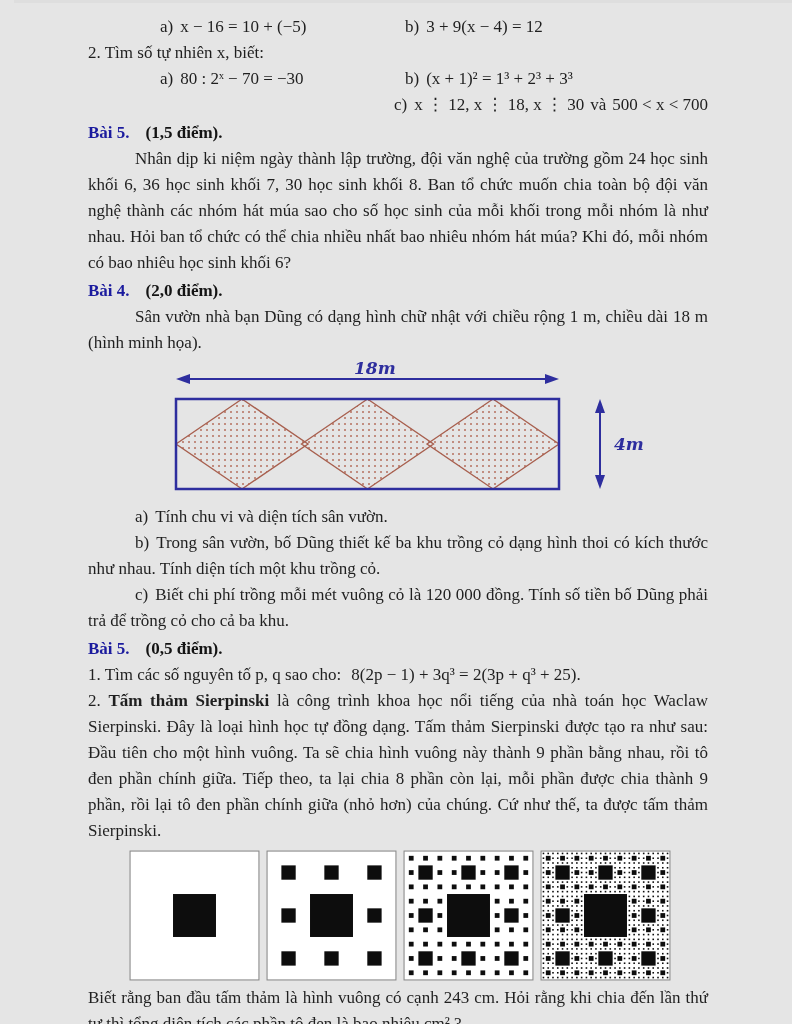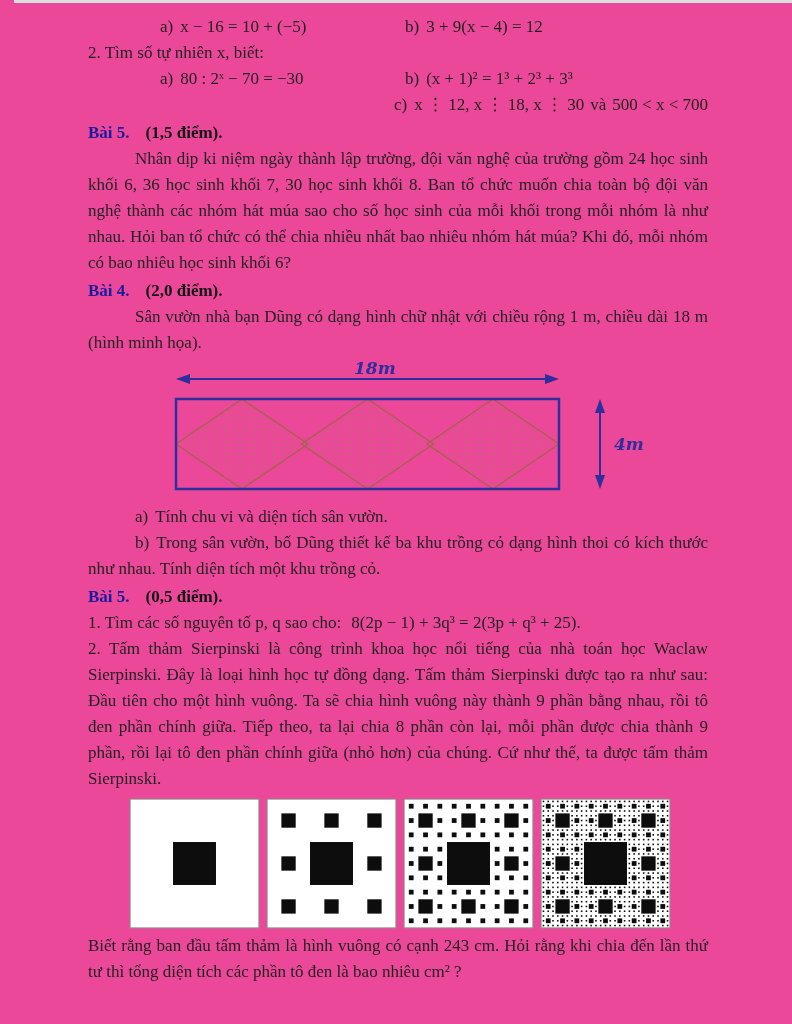--- a/index.html
+++ b/index.html
@@ -1,19 +1,19 @@
 <!DOCTYPE html>
 <html><head>
 <meta charset="utf-8">
 <style>
   html,body{margin:0;padding:0;background:#ffffff;}
   .page{
     position:relative;
     width:792px;height:1024px;
-    background:#ec4899;
+    background:#e5e5e5;
     overflow:hidden;
     font-family:"Liberation Serif","DejaVu Serif",serif;
     font-size:17px;
     color:#1f1f1f;
     line-height:26px;
   }
   .scan-edge{position:absolute;top:0;left:14px;right:0;height:3px;background:#dedede;}
   .content{position:absolute;left:88px;top:14px;width:620px;}
 
   .eqrow{display:flex;}
@@ -24,21 +24,21 @@
   .indent-item{margin-left:72px;text-align:right;}
   .conn{margin:0 6px;}
 
   p{margin:0;}
   .para{text-align:justify;text-indent:47px;font-family:Liberation Serif, serif;}
   .para-flush{text-align:justify;text-indent:0;}
 
   .bai-heading{font-weight:bold;margin-top:2px;}
   .bai-label{color:#1b1b9e;}
   .bai-points{color:#141414;margin-left:16px;}
-  .bold{font-weight:normal;}
+  .bold{font-weight:bold;}
 
   .diagram-wrap{margin:5px 0 3px 80px;}
   .garden{display:block;}
   .dim-label{
     font-family:"DejaVu Serif","Liberation Serif",serif;
     font-weight:bold;font-style:italic;
     font-size:17px;fill:#2e2e9e;
   }
 
   .carpet-row{display:flex;gap:6px;margin:6px 0 4px 41px;}
@@ -98,20 +98,21 @@
           <line x1="432" y1="42" x2="432" y2="124" stroke="#2e2e9e" stroke-width="2"></line>
           <polygon points="432,38 427,52 437,52" fill="#2e2e9e"></polygon>
           <polygon points="432,128 427,114 437,114" fill="#2e2e9e"></polygon>
           <text class="dim-label" x="446" y="89">4m</text>
         </g>
       </svg>
     </div>
 
     <p class="para"><span class="lbl">a)</span><span>Tính chu vi và diện tích sân vườn.</span></p>
     <p class="para"><span class="lbl">b)</span><span>Trong sân vườn, bố Dũng thiết kế ba khu trồng cỏ dạng hình thoi có kích thước như nhau. Tính diện tích một khu trồng cỏ.</span></p>
+    <p class="para"><span class="lbl">c)</span><span>Biết chi phí trồng mỗi mét vuông cỏ là 120 000 đồng. Tính số tiền bố Dũng phải trả để trồng cỏ cho cả ba khu.</span></p>
 
     <p class="bai-heading"><span class="bai-label">Bài 5.</span><span class="bai-points">(0,5 điểm).</span></p>
 
     <p class="para-flush"><span>1. Tìm các số nguyên tố p, q sao cho:</span><span class="math" style="margin-left:10px">8(2p − 1) + 3q³ = 2(3p + q³ + 25).</span></p>
 
     <p class="para-flush"><span>2. </span><span class="bold">Tấm thảm Sierpinski</span><span> là công trình khoa học nổi tiếng của nhà toán học Waclaw Sierpinski. Đây là loại hình học tự đồng dạng. Tấm thảm Sierpinski được tạo ra như sau: Đầu tiên cho một hình vuông. Ta sẽ chia hình vuông này thành 9 phần bằng nhau, rồi tô đen phần chính giữa. Tiếp theo, ta lại chia 8 phần còn lại, mỗi phần được chia thành 9 phần, rồi lại tô đen phần chính giữa (nhỏ hơn) của chúng. Cứ như thế, ta được tấm thảm Sierpinski.</span></p>
 
     <div class="carpet-row">
       <svg class="carpet" viewBox="-2 -2 247 247">
           <rect class="frame" x="0" y="0" width="243" height="243"></rect>

